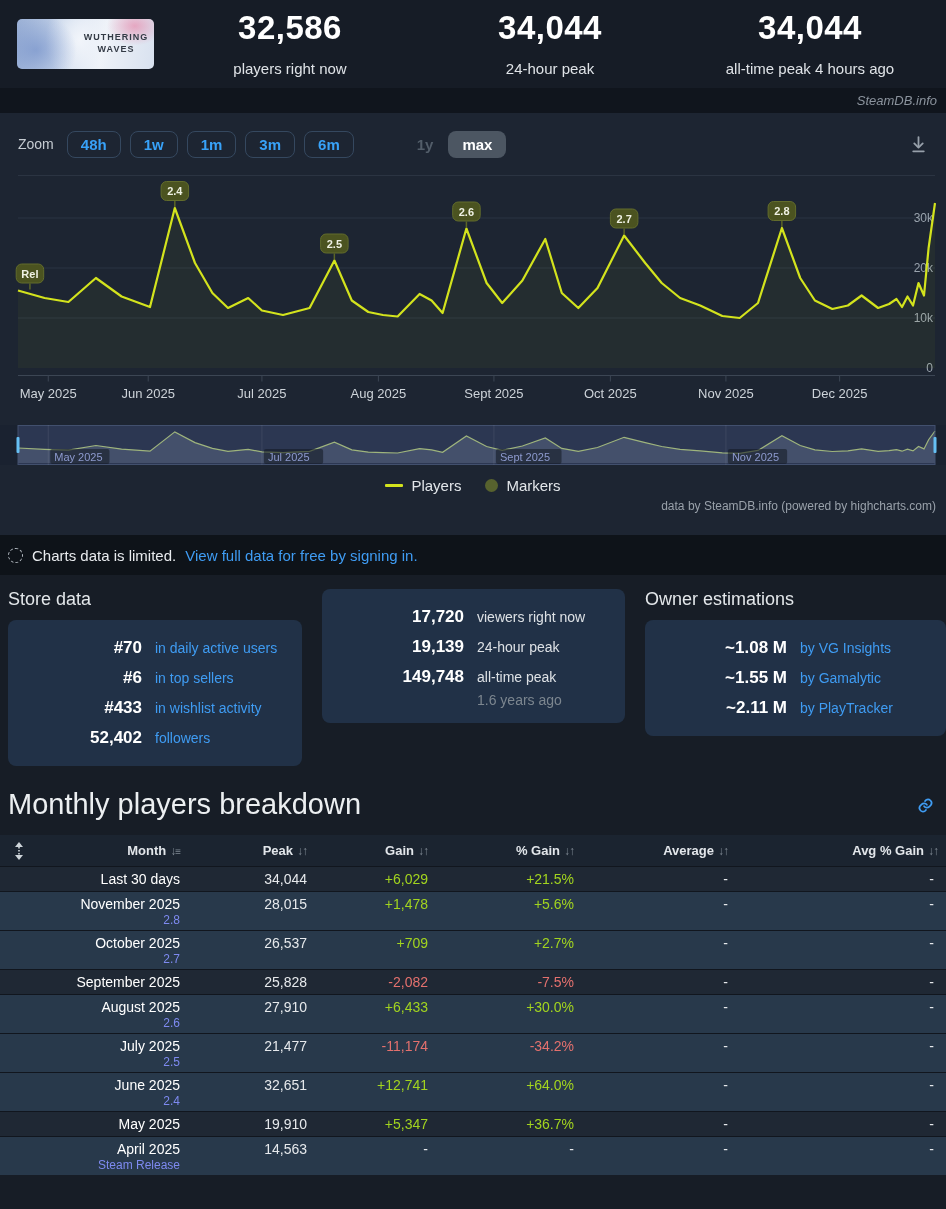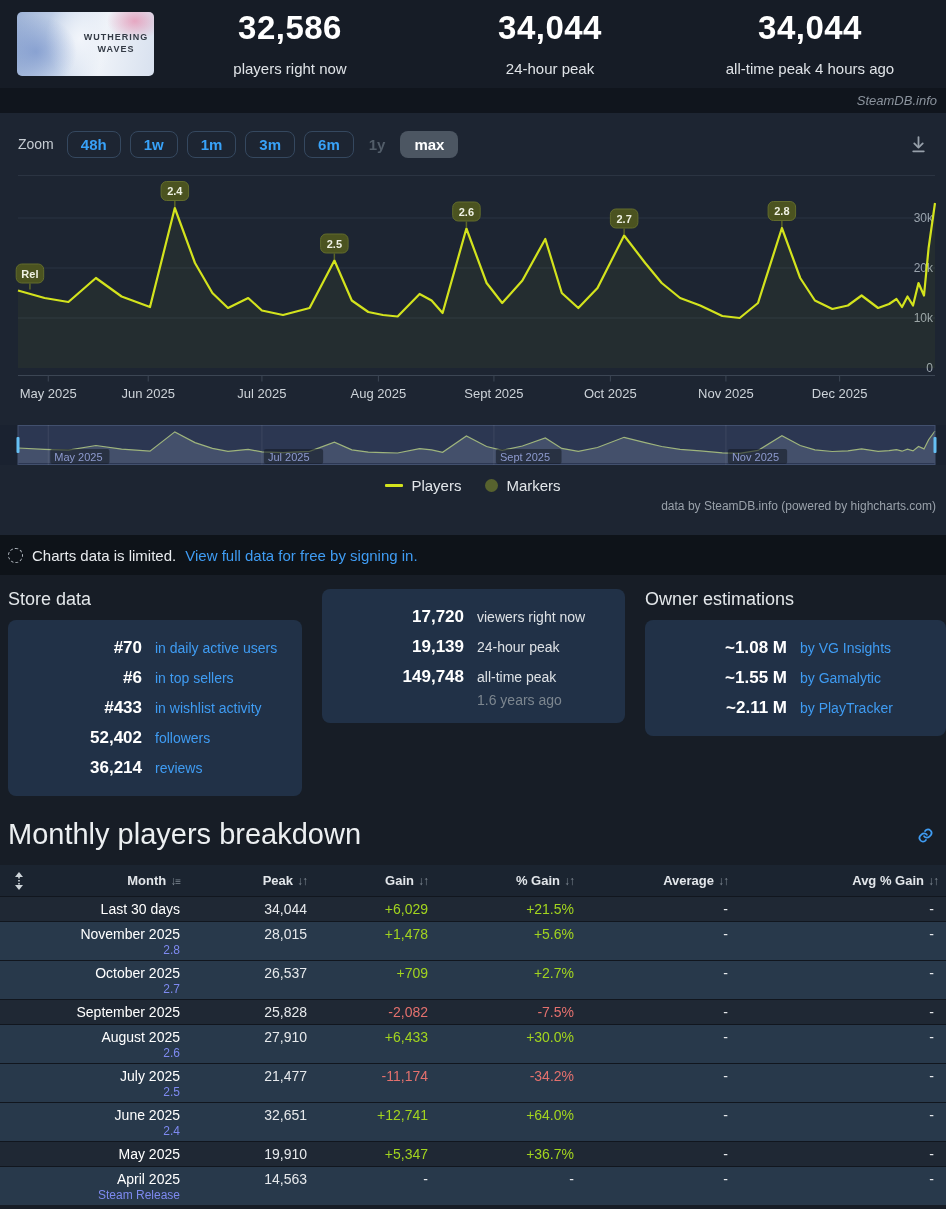--- a/index.html
+++ b/index.html
@@ -4,21 +4,21 @@
 <style>
   * { box-sizing: border-box; }
   html,body { margin:0; padding:0; }
   body {
     width:946px; height:1209px; overflow:hidden;
     background:#171d26; color:#e6e9ec;
     font-family:"Liberation Sans", sans-serif;
   }
   
   .top { display:flex; align-items:center; height:88px; background:#161c26; }
-  .capsule { width:137px; height:64px; margin-left:17px; border-radius:5px; position:relative; overflow:hidden; cursor:pointer; flex:none; }
+  .capsule { width:137px; height:50px; margin-left:17px; border-radius:5px; position:relative; overflow:hidden; cursor:pointer; flex:none; }
   .capsule-art { position:absolute; inset:0;
     background:
       radial-gradient(ellipse 40px 28px at 86% 14%, rgba(231,112,152,.55), rgba(231,112,152,0) 70%),
       radial-gradient(ellipse 58px 52px at 14% 62%, rgba(108,138,199,.6), rgba(108,138,199,0) 70%),
       radial-gradient(ellipse 46px 58px at 46% 42%, rgba(243,246,251,.95), rgba(243,246,251,0) 75%),
       linear-gradient(100deg,#9db2d6 0%,#ccd9ec 35%,#eef2f8 62%,#d8e1ef 100%); }
   .capsule-title { position:absolute; right:5px; top:50%; transform:translateY(-50%);
     width:66px; text-align:center; font-size:9px; font-weight:bold; letter-spacing:1px;
     color:#343b46; line-height:1.3; }
   .stats { flex:1; display:flex; align-items:center; }
@@ -28,21 +28,21 @@
   .stat .l { font-size:15px; color:#dfe3e7; margin-top:15px; }
   .brand-band { height:25px; background:#10151d; display:flex; justify-content:flex-end;
     align-items:center; padding-right:9px; font-size:13px; font-style:italic; color:#8b939d; }
   
   .chart-panel { height:422px; background:#1d2532; }
   .toolbar { display:flex; align-items:center; height:62px; padding:0 18px; }
   .zoom-label { font-size:14px; color:#c6ccd2; margin-right:13px; }
   .zoom-buttons { display:flex; gap:9px; align-items:center; flex:1; }
   .zbtn { font-family:inherit; font-size:15px; font-weight:bold; color:#38a2f8;
     background:transparent; border:1px solid #35485f; border-radius:8px; padding:4px 13px; cursor:pointer; }
-  .zbtn.disabled { border:1px solid transparent; color:#525d69; padding:4px 5px; cursor:default; }
+  .zbtn.disabled { border:1px solid transparent; color:#525d69; padding:4px 5px; cursor:default;margin-left:48px; }
   .zbtn.selected { border:1px solid transparent; background:#4c5662; color:#fff; }
   .dl { cursor:pointer; margin-top:4px; }
   .main-chart { height:235px; position:relative; }
   .navigator { height:40px; margin-top:15px; position:relative; background:#1a2230; }
   .legend { display:flex; justify-content:center; align-items:center; gap:24px; margin-top:9px; height:22px; }
   .legend-item { display:flex; align-items:center; gap:8px; font-size:15px; color:#e2e6ea; cursor:pointer; }
   .legend-dash { width:18px; height:3px; background:#d3e31d; border-radius:1px; }
   .legend-circle { width:13px; height:13px; border-radius:50%; background:#57622e; }
   .credits { text-align:right; font-size:12px; color:#99a1aa; padding-right:10px; margin-top:3px; cursor:pointer; }
   
@@ -241,24 +241,20 @@
       <span class="cl link">in top sellers</span>
         </div>
         <div class="crow">
       <span class="cv">#433</span>
       <span class="cl link">in wishlist activity</span>
         </div>
         <div class="crow">
       <span class="cv">52,402</span>
       <span class="cl link">followers</span>
         </div>
-        <div class="crow">
-      <span class="cv">36,214</span>
-      <span class="cl link">reviews</span>
-        </div>
       </div>
   </div>
   <div class="col twitch">
     <div class="card" id="twitch-rows">
         <div class="crow">
       <span class="cv">17,720</span>
       <span class="cl plain">viewers right now</span>
         </div>
         <div class="crow">
       <span class="cv">19,139</span>

